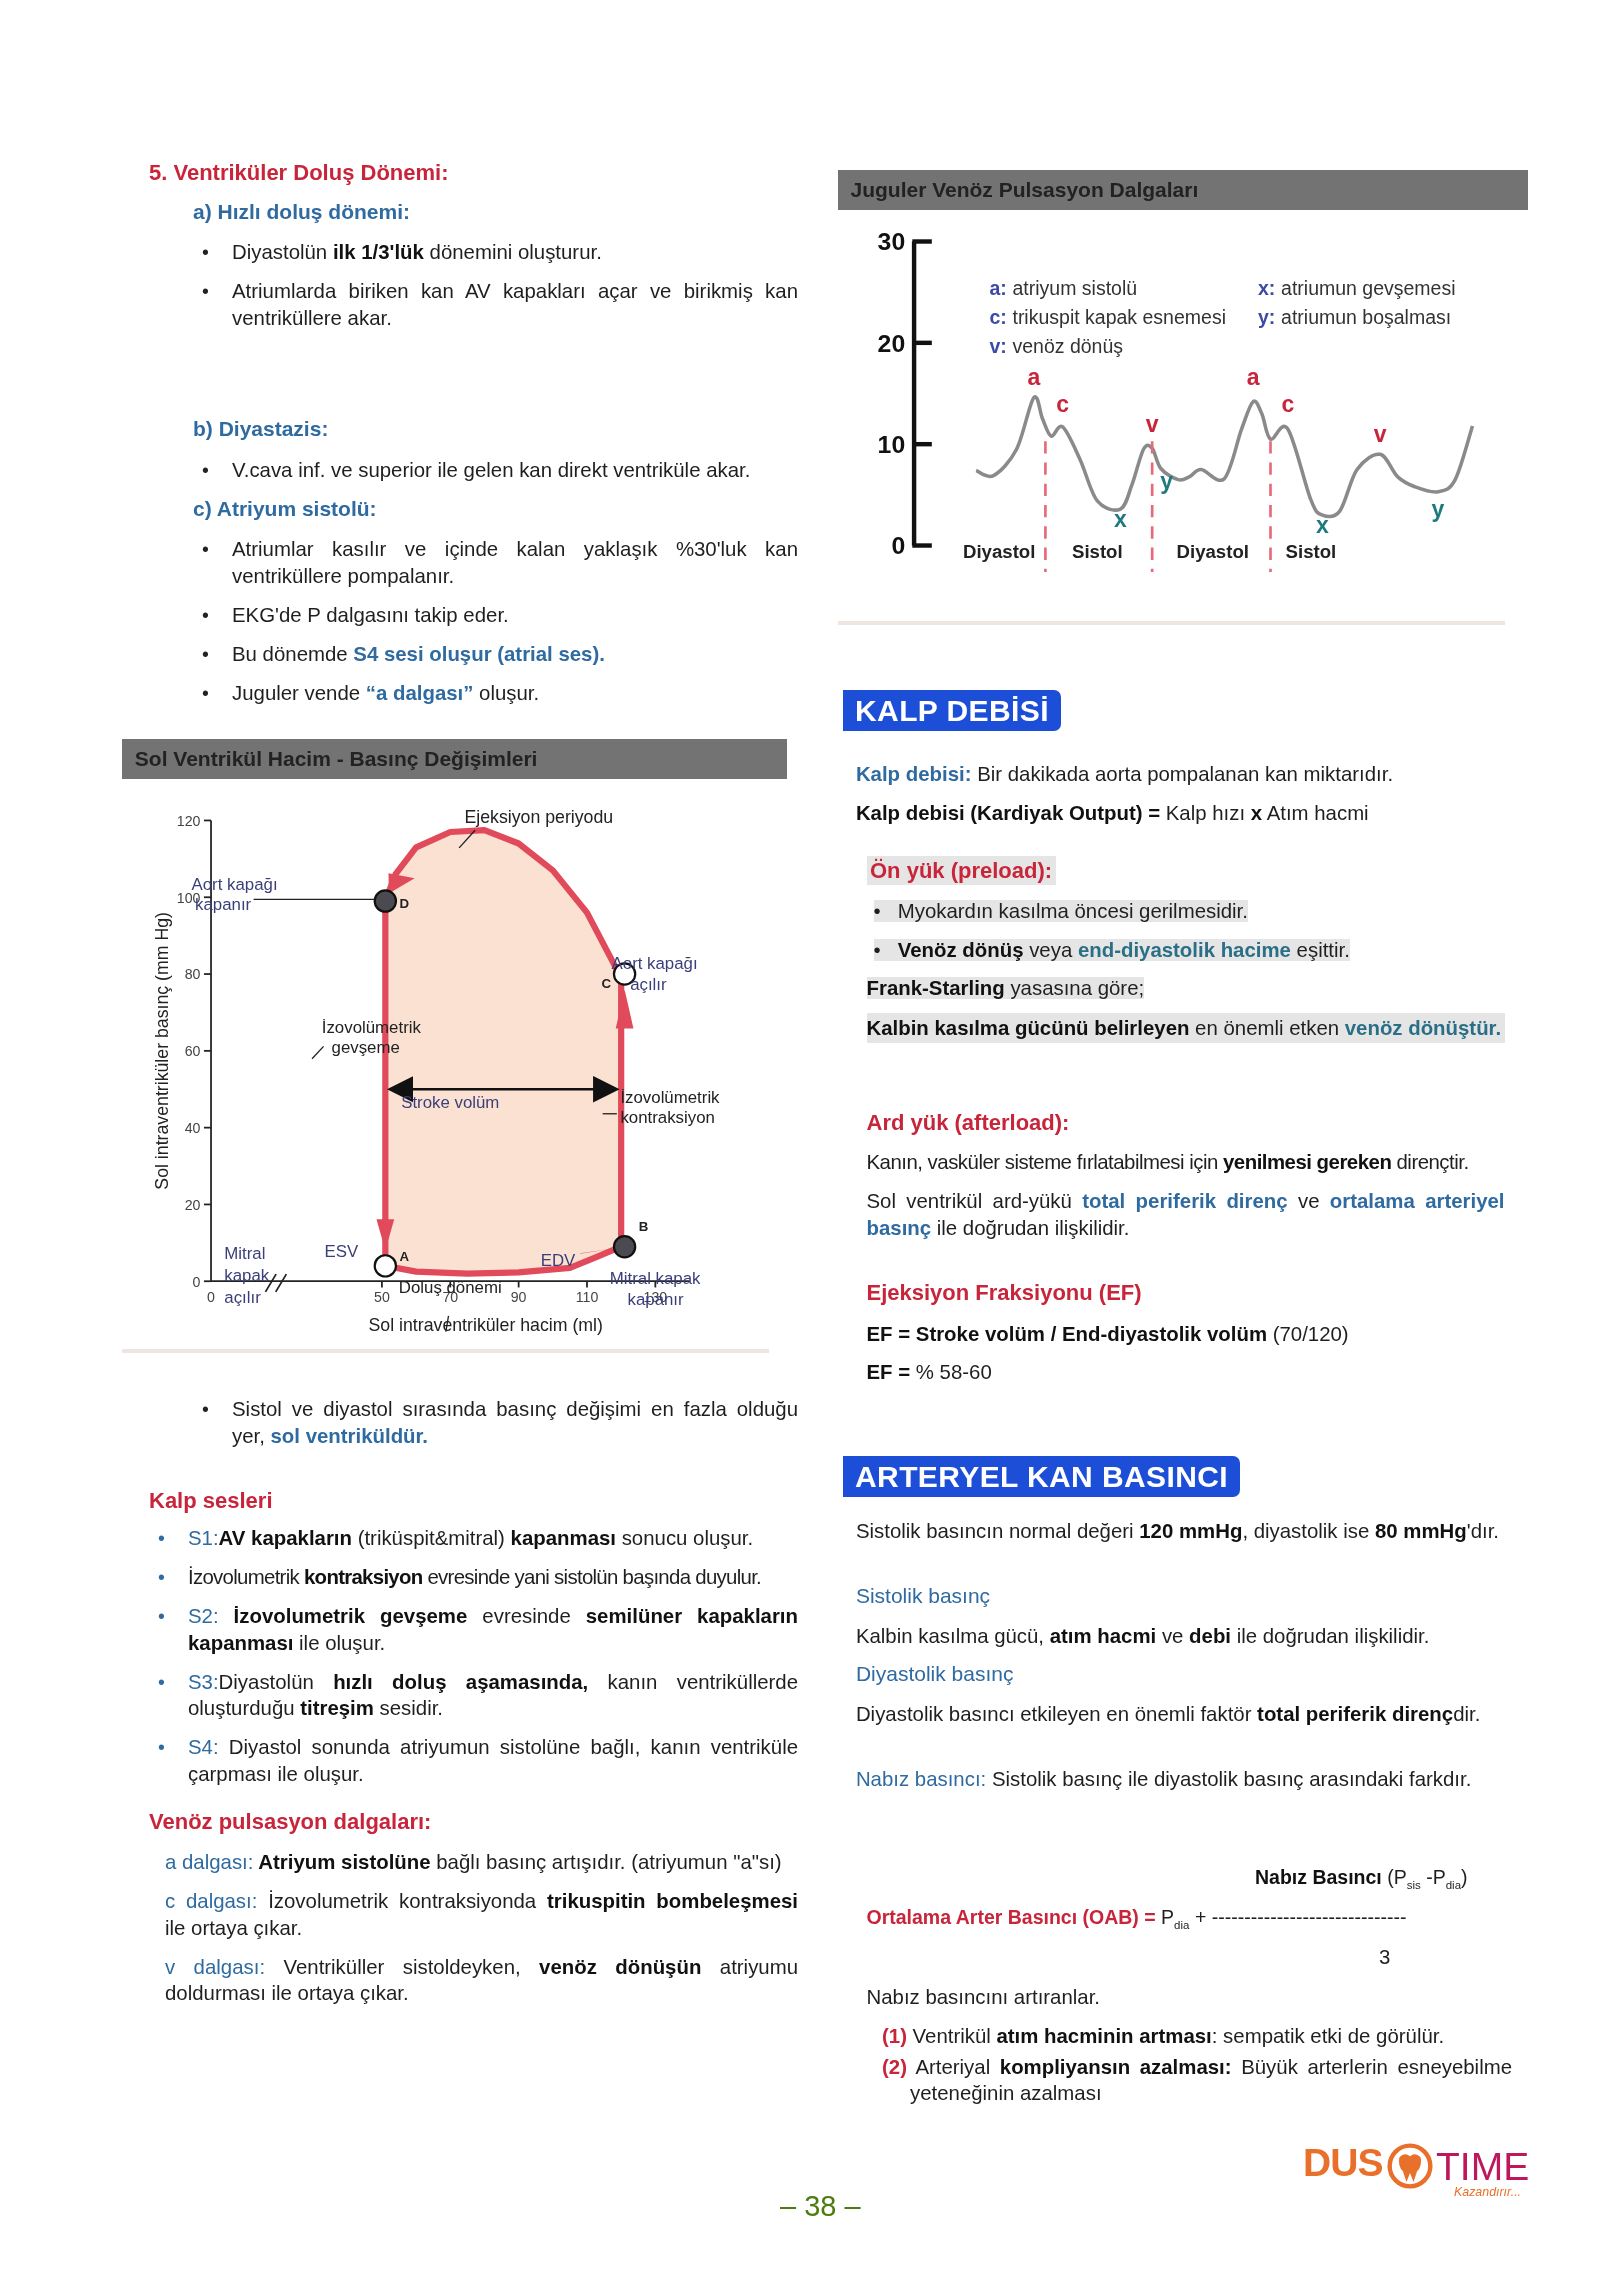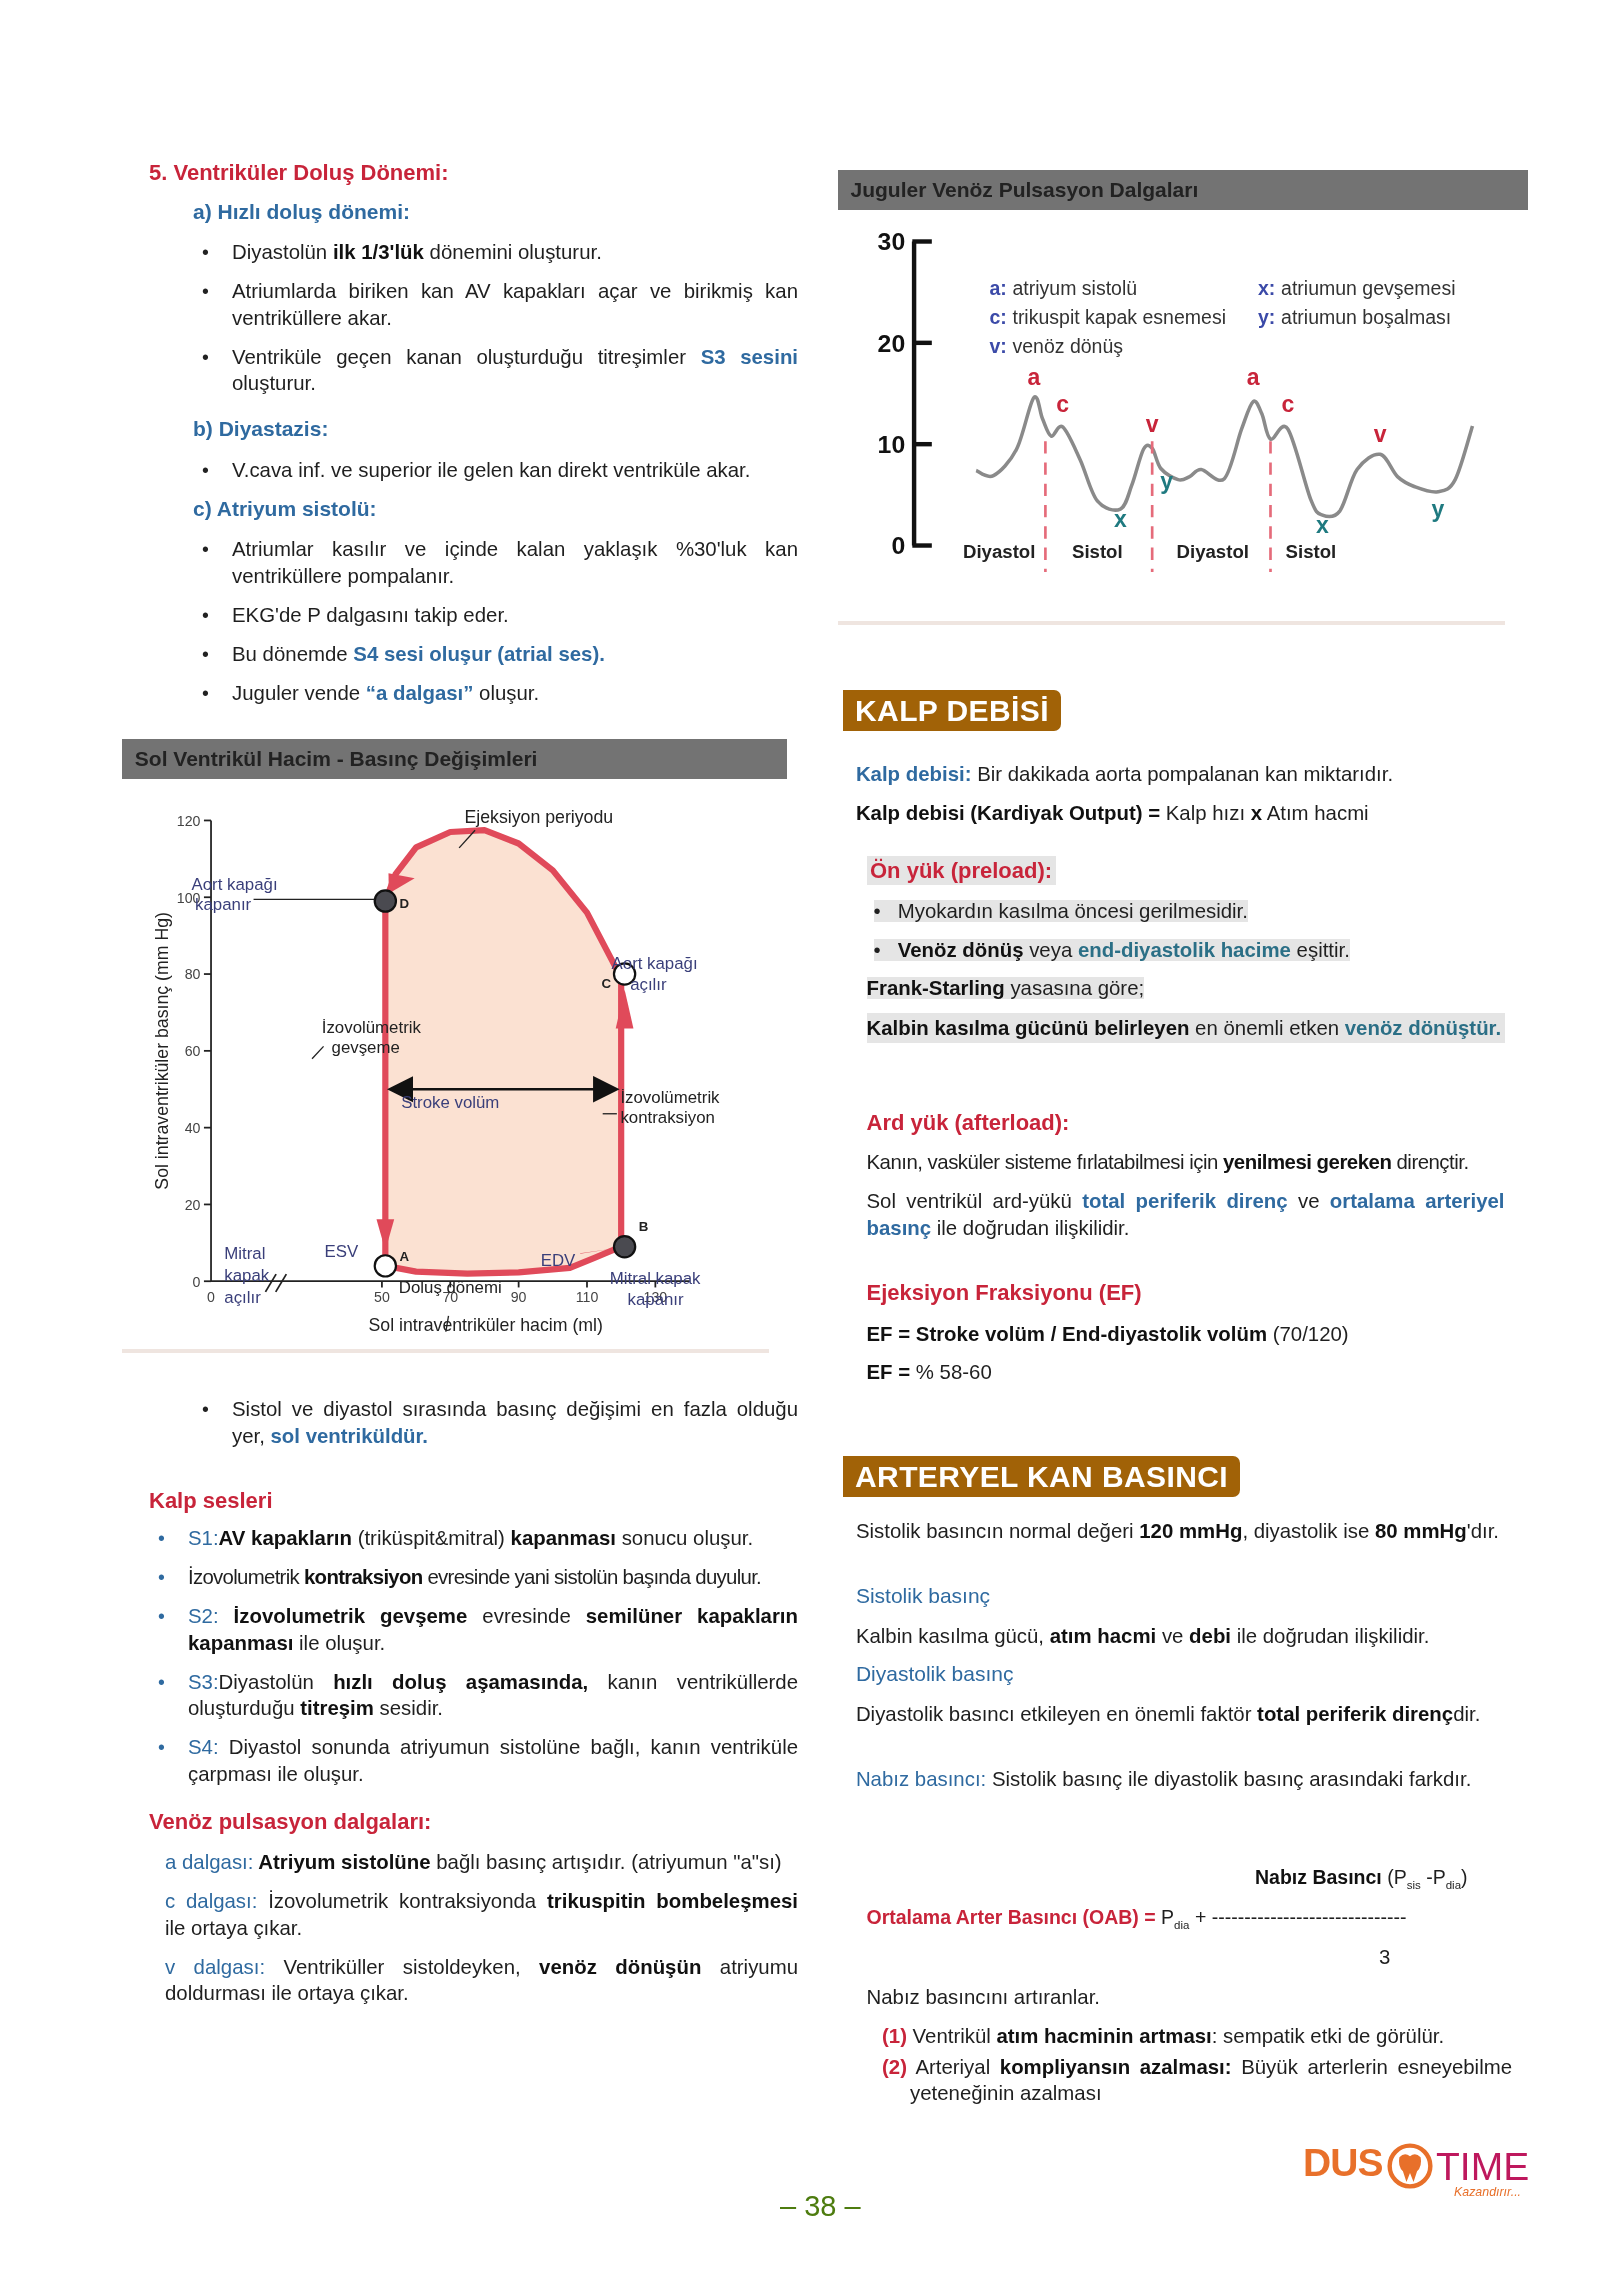--- a/index.html
+++ b/index.html
@@ -14,38 +14,37 @@
   .blue { color:#2f6aa0; font-weight:bold; }
   .teal { color:#2b6f86; font-weight:bold; }
   .b { font-weight:bold; color:#111; }
   .txt { font-size:20.4px; line-height:26.6px; text-align:justify; }
   ul.bl { list-style:none; margin:0; padding:0; }
   ul.bl li { position:relative; padding-left:39px; font-size:20.4px; line-height:26.6px; margin-bottom:12.4px; text-align:justify; }
   ul.bl li::before { content:"•"; position:absolute; left:8.9px; top:0; color:#222; font-size:19.5px; }
   ul.bl.bluedot li::before { color:#2f6aa0; }
   ul.bl.bluedot li { padding-left:39px; }
   .bar-title { background:#737373; font-size:21px; font-weight:bold; color:#222; padding:6.2px 12.4px; height:28px; line-height:28px; }
-  .sec-badge { display:inline-block; background:#a16207; color:#fff; font-size:30px; font-weight:bold; padding:3.5px 12.4px; border-radius:0 7px 7px 0; letter-spacing:0.4px; }
+  .sec-badge { display:inline-block; background:#1d4ed8; color:#fff; font-size:30px; font-weight:bold; padding:3.5px 12.4px; border-radius:0 7px 7px 0; letter-spacing:0.4px; }
   .hl { background:#e5e5e5; }
   .divider { height:4.4px; background:#efe5e0; }
   svg text { font-family:"Liberation Sans", sans-serif; }
   .footer-page { position:absolute; left:780px; top:2190px; font-size:29px; color:#4d7c0f; }
 </style>
 </head>
 <body>
 
 <div class="col left">
 
   <div class="abs h-red" style="left:0; top:160px;">5. Ventriküler Doluş Dönemi:</div>
 
   <div class="abs h-blue" style="left:44px; top:200px;">a) Hızlı doluş dönemi:</div>
   <ul class="bl abs" style="left:44px; top:239px; width:605px;">
     <li><span>Diyastolün </span><span class="b">ilk 1/3'lük</span><span> dönemini oluşturur.</span></li>
     <li>Atriumlarda biriken kan AV kapakları açar ve birikmiş kan ventriküllere akar.</li>
-    <li><span>Ventriküle geçen kanan oluşturduğu titreşimler </span><span class="blue">S3 sesini</span><span> oluşturur.</span></li>
   </ul>
 
   <div class="abs h-blue" style="left:44px; top:417px;">b) Diyastazis:</div>
   <ul class="bl abs" style="left:44px; top:457px; width:605px;">
     <li>V.cava inf. ve superior ile gelen kan direkt ventriküle akar.</li>
   </ul>
 
   <div class="abs h-blue" style="left:44px; top:497px;">c) Atriyum sistolü:</div>
   <ul class="bl abs" style="left:44px; top:536px; width:605px;">
     <li>Atriumlar kasılır ve içinde kalan yaklaşık %30'luk kan ventriküllere pompalanır.</li>

